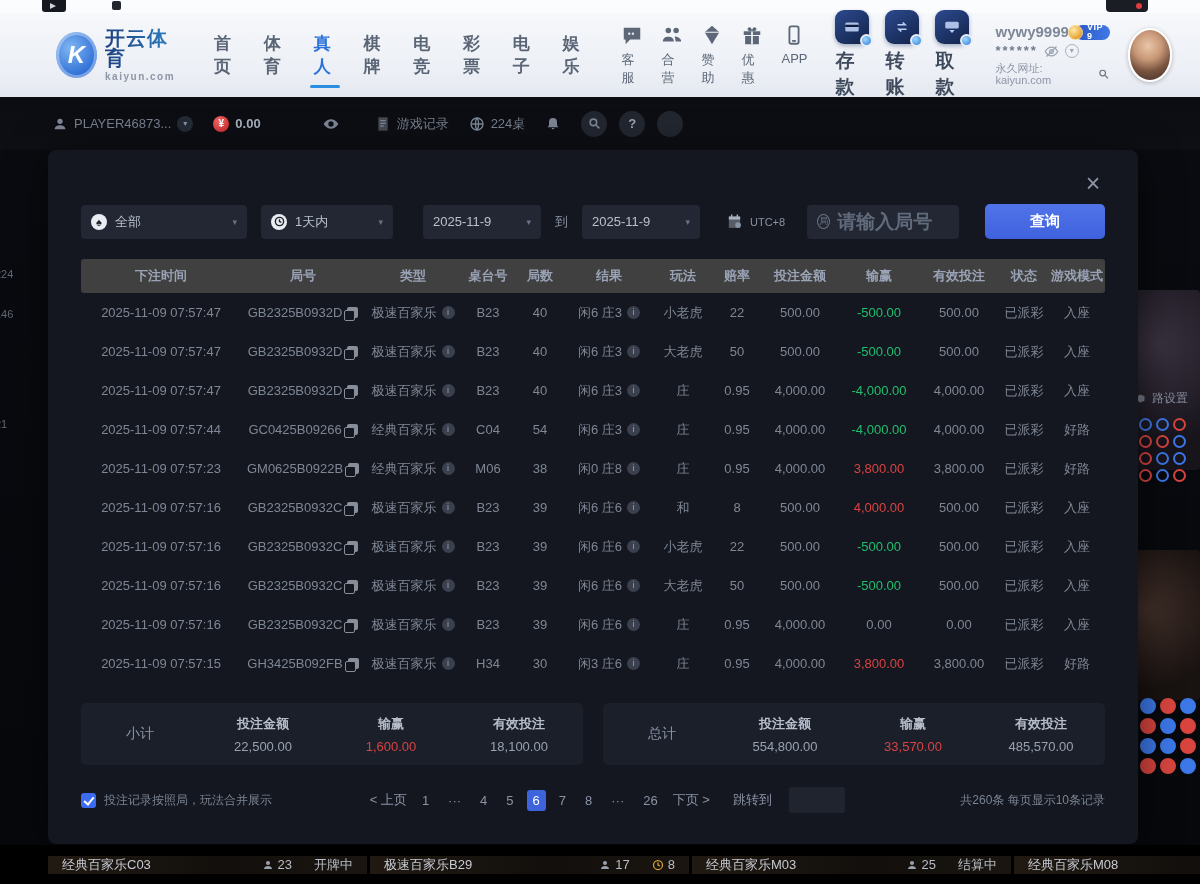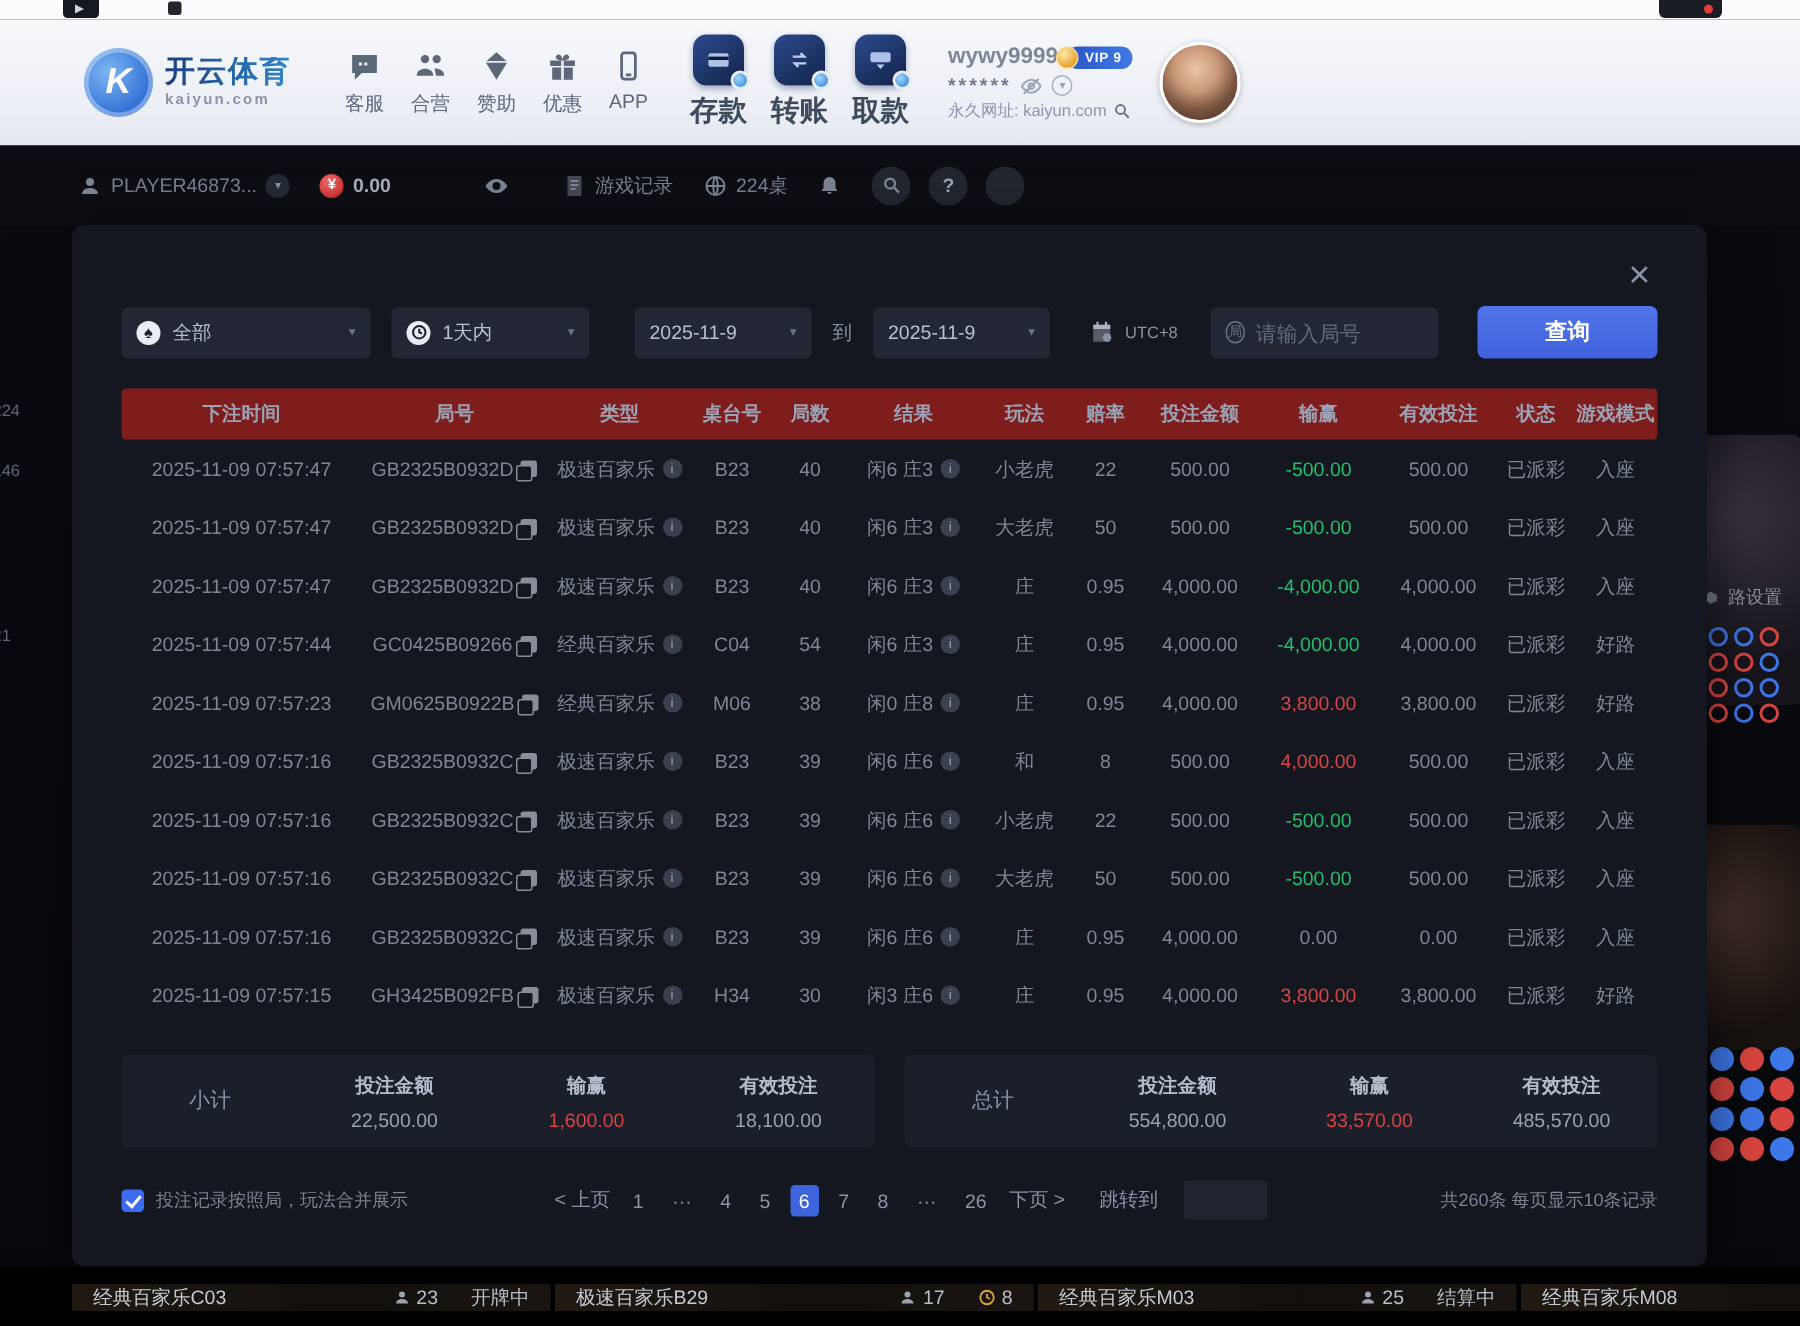--- a/index.html
+++ b/index.html
@@ -93,27 +93,27 @@
   .f-sel .chev:after { content:"▾"; }
   .f-cat { width:166px; margin-right:14px; }
   .f-range { width:132px; }
   .f-date { width:118px; margin-left:30px; }
   .f-to { color:#8a93a3; font-size:13px; margin-left:14px; }
   .f-date2 { margin-left:14px; }
   .f-utc { display:flex; align-items:center; gap:7px; color:#8a93a3; font-size:11px; margin-left:26px; }
   .f-utc svg { width:17px; height:17px; color:#aab2c0; }
   .f-input { height:34px; width:152px; background:#232733; border-radius:4px; display:flex; align-items:center; padding:0 10px; margin-left:22px; }
   .f-input .fi { width:15px; height:15px; border-radius:50%; border:1.5px solid #6a7383; color:#6a7383; font-size:9px; display:flex; align-items:center; justify-content:center; margin-right:7px; }
-  .f-input input { background:transparent; border:none; outline:none; color:#b9c0cd; font-size:14px; width:100%; font-family:inherit; }
+  .f-input input { background:transparent; border:none; outline:none; color:#b9c0cd; font-size:19px; width:100%; font-family:inherit;font-weight:bold; }
   .f-input input::placeholder { color:#606a7a; }
   .f-query { margin-left:auto; width:120px; height:35px; border:none; border-radius:5px; background:linear-gradient(180deg,#5174ea,#3f61dd); color:#fff; font-size:15px; font-weight:bold; cursor:pointer; font-family:inherit; }
 
   
   .tgrid { display:grid; grid-template-columns:160px 124px 96px 54px 50px 88px 60px 48px 78px 80px 80px 50px 56px; align-items:center; }
-  .thead { margin-top:20px; height:34px; background:#7f1d1d; border-radius:3px; color:#9aa3b6; font-size:13px; font-weight:bold; }
+  .thead { margin-top:20px; height:34px; background:#404040; border-radius:3px; color:#9aa3b6; font-size:13px; font-weight:bold; }
   .thead > div { text-align:center; }
   .trow { height:39px; color:#7e8695; font-size:13px; }
   .cell { text-align:center; white-space:nowrap; display:flex; align-items:center; justify-content:center; gap:5px; }
   .cell .green { color:#1fbf6e; } .cell .red { color:#d94343; }
   .ic-copy { width:11px; height:11px; background:#aeb6c2; border-radius:2px; position:relative; opacity:.75; cursor:pointer; flex:0 0 auto; }
   .ic-copy:before { content:""; position:absolute; left:-3px; top:3px; width:9px; height:9px; border:1.5px solid #aeb6c2; border-radius:2px; background:#14171f; }
   .ic-info { width:13px; height:13px; border-radius:50%; background:#3a404d; color:#9aa3b2; font-size:9px; line-height:13px; text-align:center; cursor:pointer; flex:0 0 auto; }
   .ic-info:before { content:"i"; }
 
   
@@ -157,20 +157,30 @@
 </div>
 
 <div class="header">
   <div class="logo">
     <div class="logo-mark">K</div>
     <div class="logo-text">
       <span class="logo-brand">开云体育</span>
       <span class="logo-domain">kaiyun.com</span>
     </div>
   </div>
+  <div class="nav">
+      <a class="nav-item">首页</a>
+      <a class="nav-item">体育</a>
+      <a class="nav-item active">真人</a>
+      <a class="nav-item">棋牌</a>
+      <a class="nav-item">电竞</a>
+      <a class="nav-item">彩票</a>
+      <a class="nav-item">电子</a>
+      <a class="nav-item">娱乐</a>
+    </div>
   <div class="quick-group">
       <div class="quick-item">
         <span style="width: 22px; height: 22px; color: rgb(93, 103, 120); display: block;"><svg viewBox="0 0 24 24" fill="currentColor">
             <path d="M3 4h18v13H10l-5 5v-5H3z"></path>
             <circle cx="9" cy="10.5" r="1.3" fill="#e8ebf2"></circle>
             <circle cx="13" cy="10.5" r="1.3" fill="#e8ebf2"></circle>
           </svg></span>
         <span class="quick-label">客服</span>
       </div>
       <div class="quick-item">

